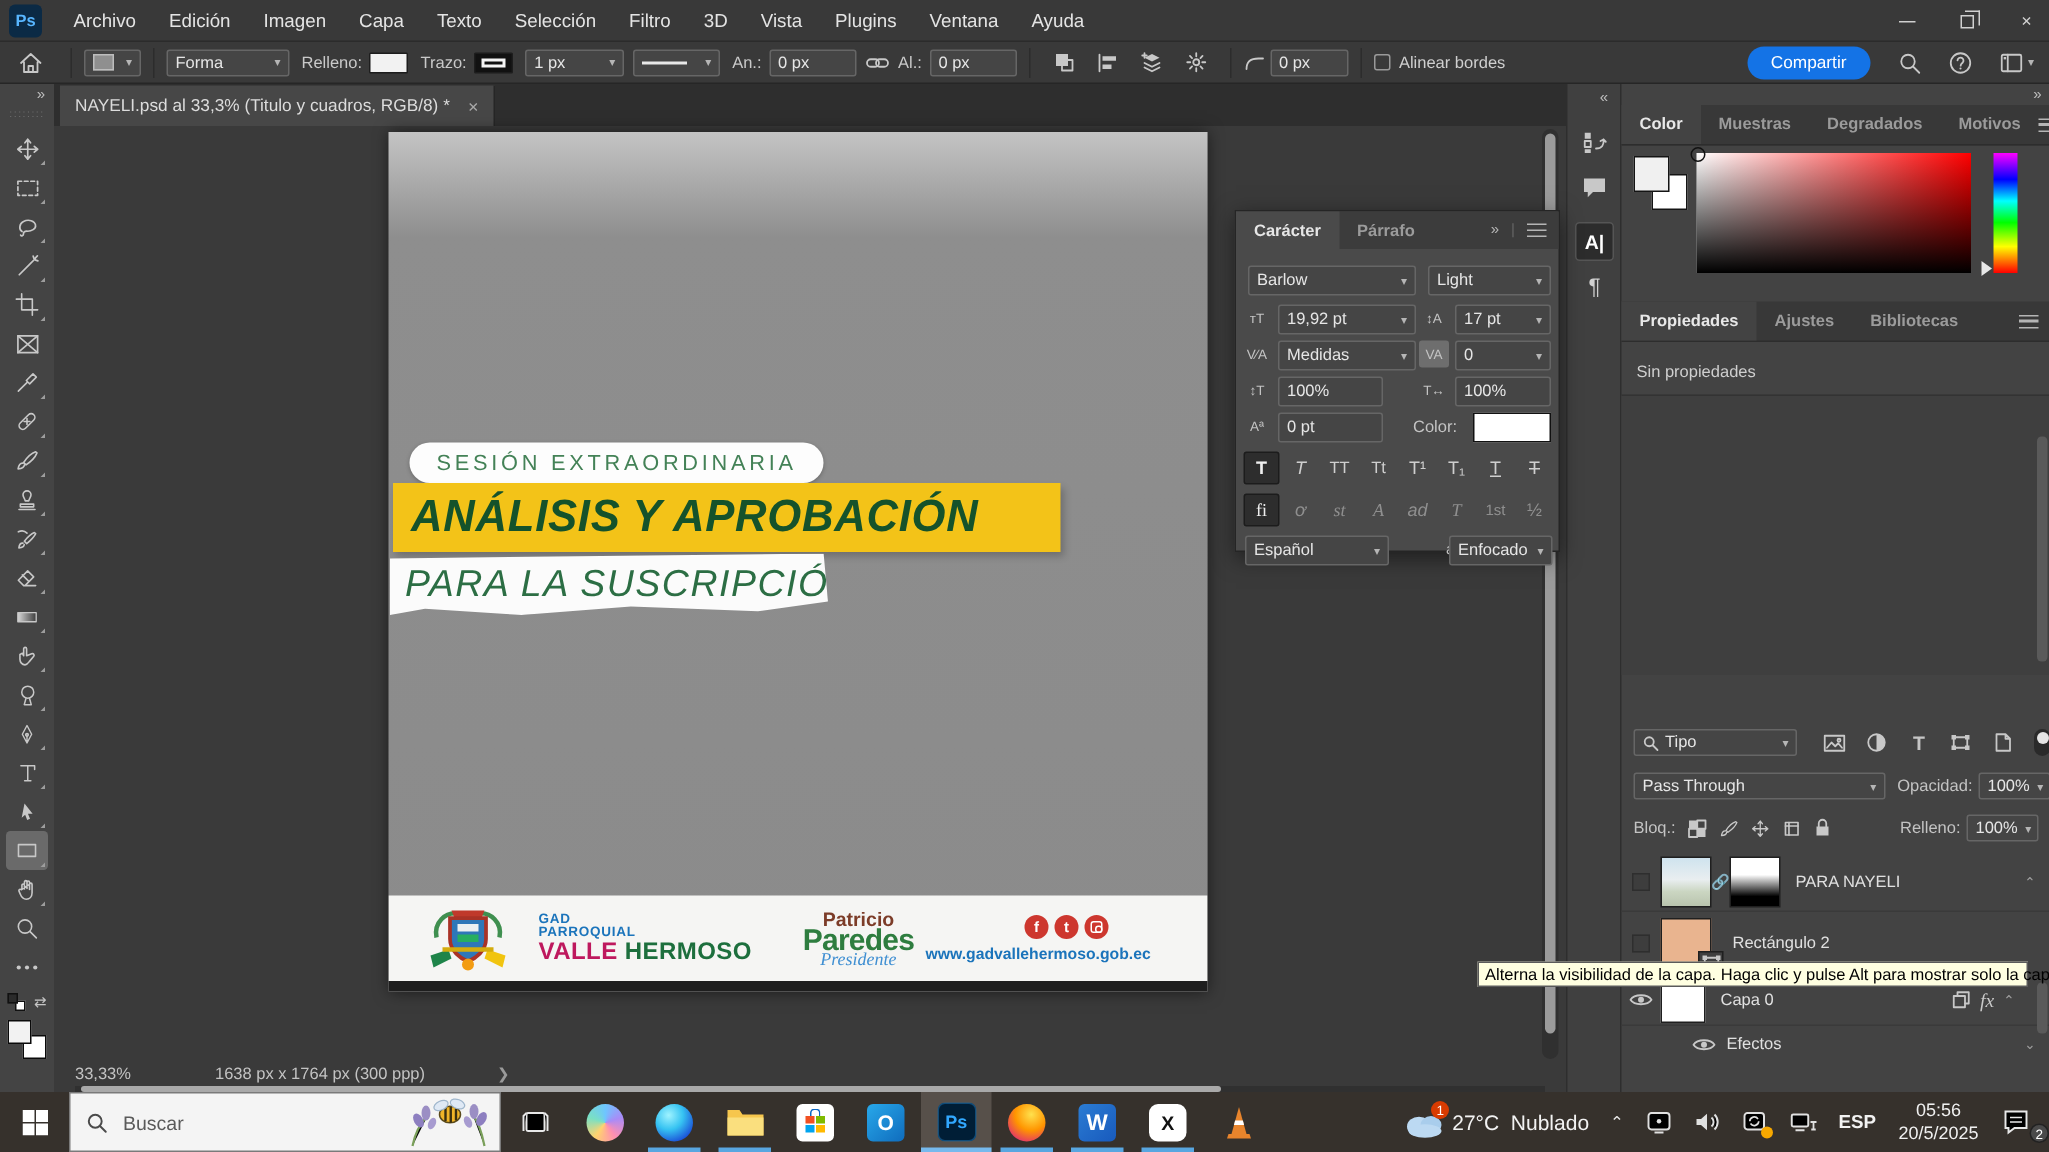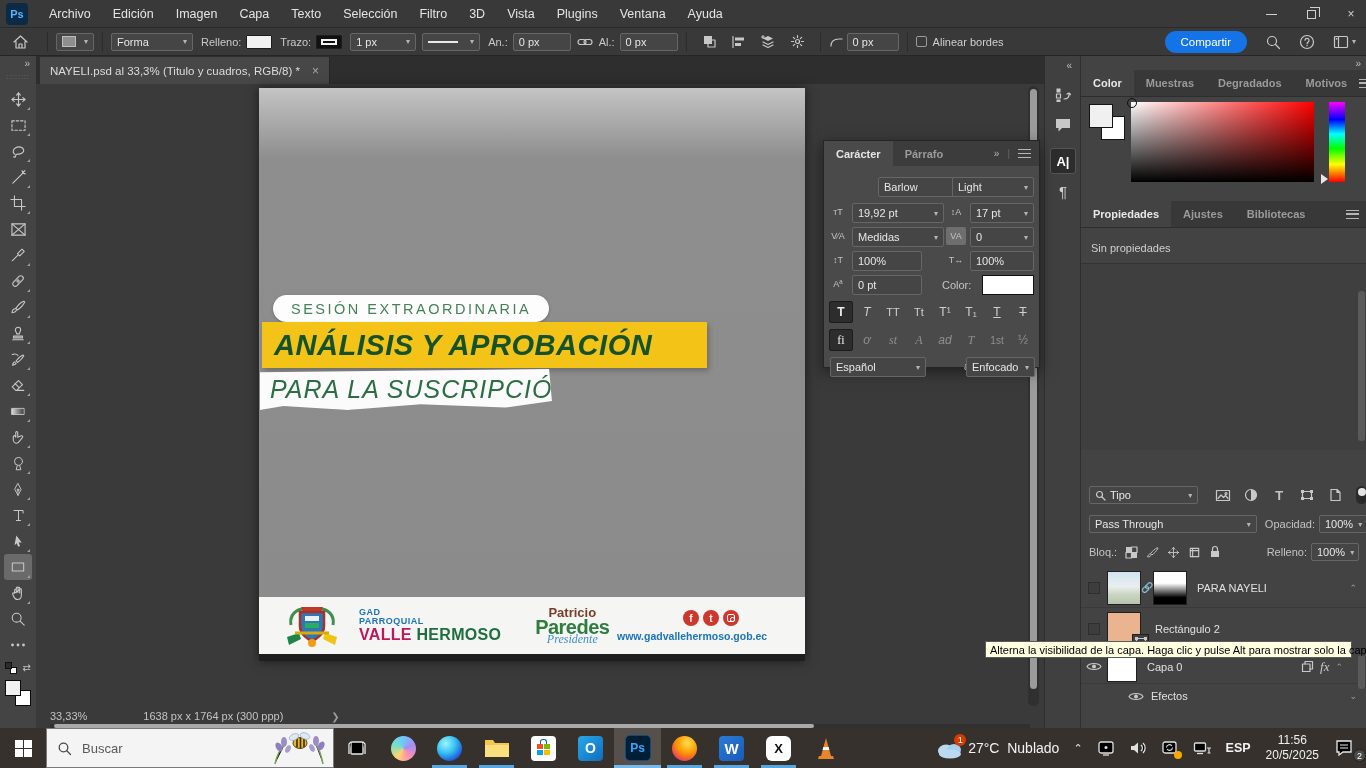--- a/index.html
+++ b/index.html
@@ -618,21 +618,21 @@
       <div class="cp-tab active">Carácter</div>
       <div class="cp-tab">Párrafo</div>
       <div class="cp-menu">
         <span>»</span>
         <span style="color:#666;">|</span>
         <span class="hamb"></span>
       </div>
     </div>
 
     <div class="cp-row" style="top:36px;">
-      <div class="cp-field field" style="left:8px;width:93px;margin-left:46px;">
+      <div class="cp-field field" style="left:8px;width:112px;">
         <span>Barlow</span>
           <span class="chev">▾</span>
       </div>
       <div class="cp-field field" style="left:128px;width:82px;">
         <span>Light</span>
           <span class="chev">▾</span>
       </div>
     </div>
 
     <div class="cp-row" style="top:62px;">
@@ -1095,21 +1095,21 @@
       <div class="tray-item">
         <svg width="19" height="16" viewBox="0 0 19 16">
             <rect x="1.5" y="3" width="11" height="8" rx="1" style="stroke:#e0e0e0;stroke-width:1.3"></rect>
             <path d="M4 13.5 h6" style="stroke:#e0e0e0;stroke-width:1.3"></path>
             <path d="M14 8 h4 M16 8 v5 M14.5 13 h3" style="stroke:#e0e0e0;stroke-width:1.2"></path>
           </svg>
       </div>
       <div class="tray-item" style="font-size:12.5px;font-weight:bold;color:#f2f2f2;">ESP</div>
       <div class="tray-item clock">
         <div>
-            <div>11:56</div>
+            <div>05:56</div>
             <div>20/5/2025</div>
           </div>
       </div>
       <div class="tray-item" style="padding-right:12px;">
         <svg width="20" height="18" viewBox="0 0 20 18">
             <path d="M3 2 h14 v11 h-8 l-4 3 v-3 h-2 z" style="stroke:#e8e8e8;stroke-width:1.3"></path>
             <path d="M6 6 h8 M6 9 h8" style="stroke:#e8e8e8;stroke-width:1.1"></path>
           </svg>
         <span class="notif-badge">2</span>
       </div>

